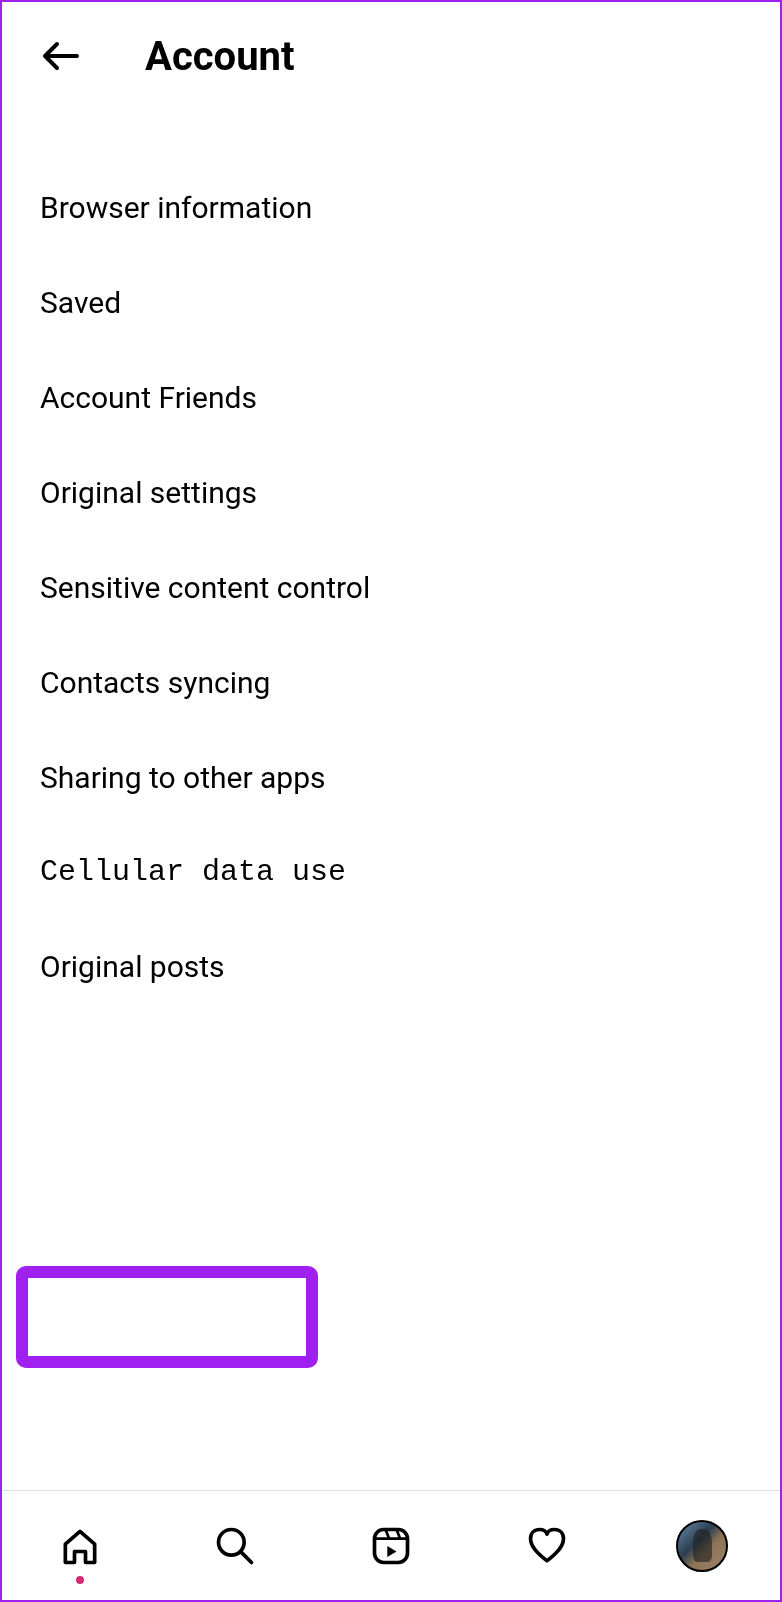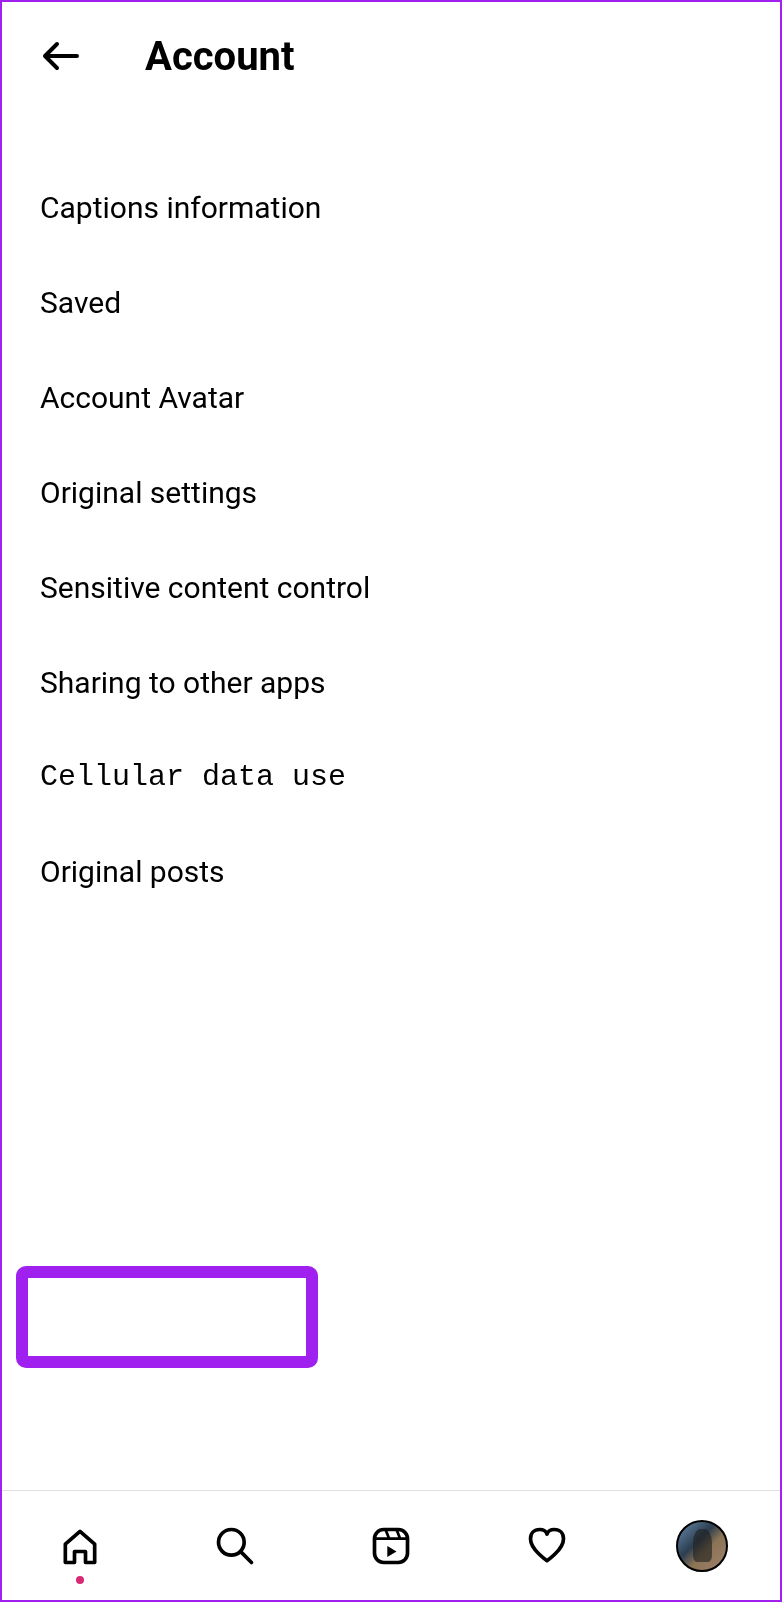--- a/index.html
+++ b/index.html
@@ -121,33 +121,36 @@
   <div class="back-icon">
     <svg width="48" height="48" viewBox="0 0 48 48" fill="none">
       <path d="M40 24H8M8 24L20 12M8 24L20 36" stroke="#000" stroke-width="4" stroke-linecap="round" stroke-linejoin="round"></path>
     </svg>
   </div>
   <h1 class="page-title">Account</h1>
 </div>
 
 <div class="menu-list">
   <div class="menu-item">
-    <span class="menu-item-label">Captions information</span>
+    <span class="menu-item-label">Browser information</span>
   </div>
   <div class="menu-item">
     <span class="menu-item-label">Saved</span>
   </div>
   <div class="menu-item">
-    <span class="menu-item-label">Account Avatar</span>
+    <span class="menu-item-label">Account Friends</span>
   </div>
   <div class="menu-item">
     <span class="menu-item-label">Original settings</span>
   </div>
   <div class="menu-item">
     <span class="menu-item-label">Sensitive content control</span>
+  </div>
+  <div class="menu-item">
+    <span class="menu-item-label">Contacts syncing</span>
   </div>
   <div class="menu-item">
     <span class="menu-item-label">Sharing to other apps</span>
   </div>
   <div class="menu-item highlighted">
     <span class="menu-item-label">Cellular data use</span>
   </div>
   <div class="menu-item">
     <span class="menu-item-label">Original posts</span>
   </div>

